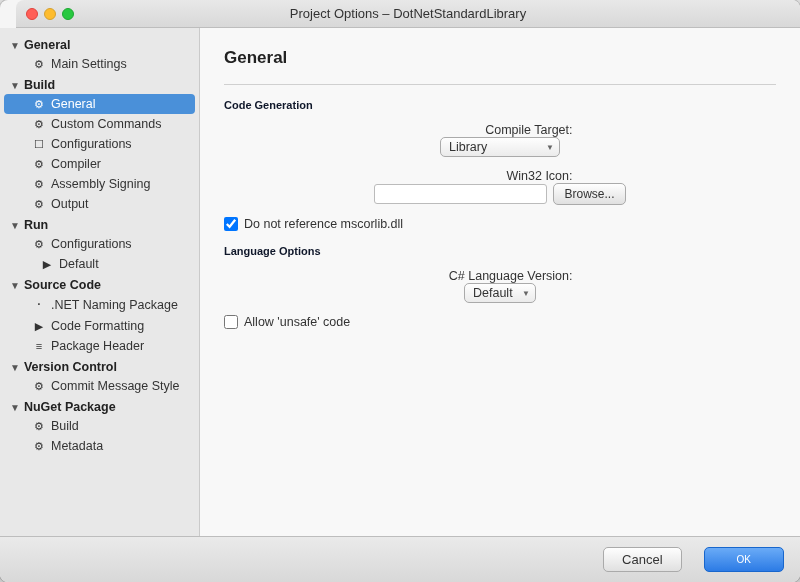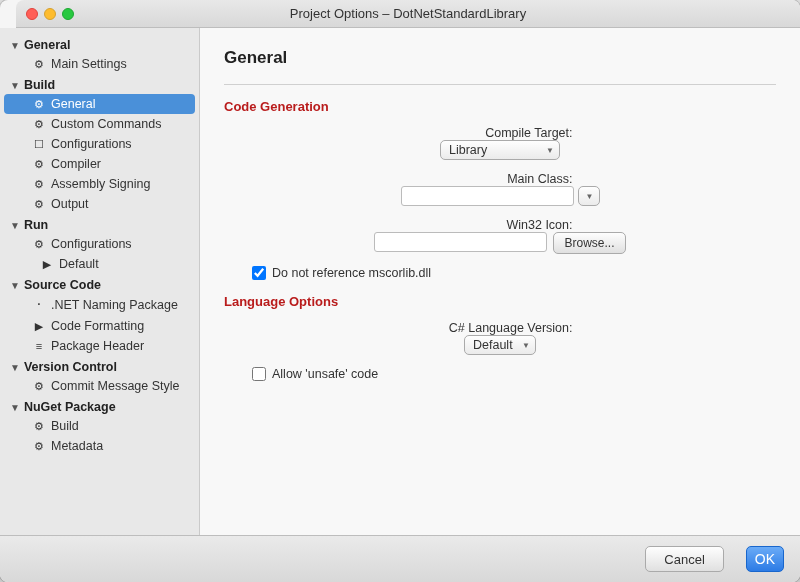--- a/index.html
+++ b/index.html
@@ -173,56 +173,55 @@
       font-size: 8px;
       color: #666;
       position: absolute;
       right: 6px;
       top: 50%;
       transform: translateY(-50%);
       pointer-events: none;
     }
     .section-header {
       font-weight: 700;
-      font-size: 13px;
-      color: #b91c1c;
+      font-size: 11px;
+      color: #0f172a;
       margin-bottom: 12px;
       margin-top: 4px;
     }
     input[type="text"] {
       border: 1px solid #BBBBBB;
       border-radius: 3px;
       padding: 2px 5px;
       font-size: 12.5px;
       background: white;
       width: 100%;
     }
     .input-with-btn {
       display: flex;
       gap: 6px;
-      align-items: flex-start;
+      align-items: center;
     }
     .input-with-btn input[type="text"] {
       flex: 1;
     }
     .browse-btn {
       background: linear-gradient(to bottom, #FEFEFE, #E0E0E0);
       border: 1px solid #AAAAAA;
       border-radius: 5px;
       padding: 3px 10px;
       font-size: 12px;
       cursor: pointer;
       color: #333;
       white-space: nowrap;
     }
     .checkbox-row {
       display: flex;
       align-items: flex-start;
       gap: 6px;
-      margin-left: 28px;
       margin-bottom: 14px;
       margin-top: 4px;
     }
     input[type="checkbox"] {
       width: 14px;
       height: 14px;
       cursor: pointer;
     }
     .checkbox-label {
       font-size: 12.5px;
@@ -244,22 +243,22 @@
       border-radius: 5px;
       padding: 4px 18px;
       font-size: 13px;
       cursor: pointer;
       color: #333;
     }
     .btn-ok {
       background: linear-gradient(to bottom, #6AABF7, #2C7BE5);
       border: 1px solid #1866CC;
       border-radius: 5px;
-      padding: 4px 8px;
-      font-size: 14px;
+      padding: 4px 32px;
+      font-size: 10px;
       cursor: pointer;
       color: white;
       font-weight: 500;
     }
     .divider {
       border: none;
       border-top: 1px solid #D0D0D0;
       margin: 8px 0 14px 0;
     }
   </style>
@@ -397,29 +396,20 @@
         <span class="field-label">Compile Target:</span>
         <div class="field-control">
           <div class="select-wrapper">
             <select style="min-width:120px;">
               <option>Library</option>
             </select>
           </div>
         </div>
       </div>
 
-      <div class="field-row">
-        <span class="field-label">Main Class:</span>
-        <div class="field-control" style="display:flex;align-items:center;gap:4px;">
-          <input type="text" style="flex: 1 1 0%;">
-          <div class="select-wrapper">
-            <select style="width:22px;padding:2px 2px;"></select>
-          </div>
-        </div>
-      </div>
 
       <div class="field-row">
         <span class="field-label">Win32 Icon:</span>
         <div class="field-control">
           <div class="input-with-btn">
             <input type="text" style="">
             <button class="browse-btn">Browse...</button>
           </div>
         </div>
       </div>

